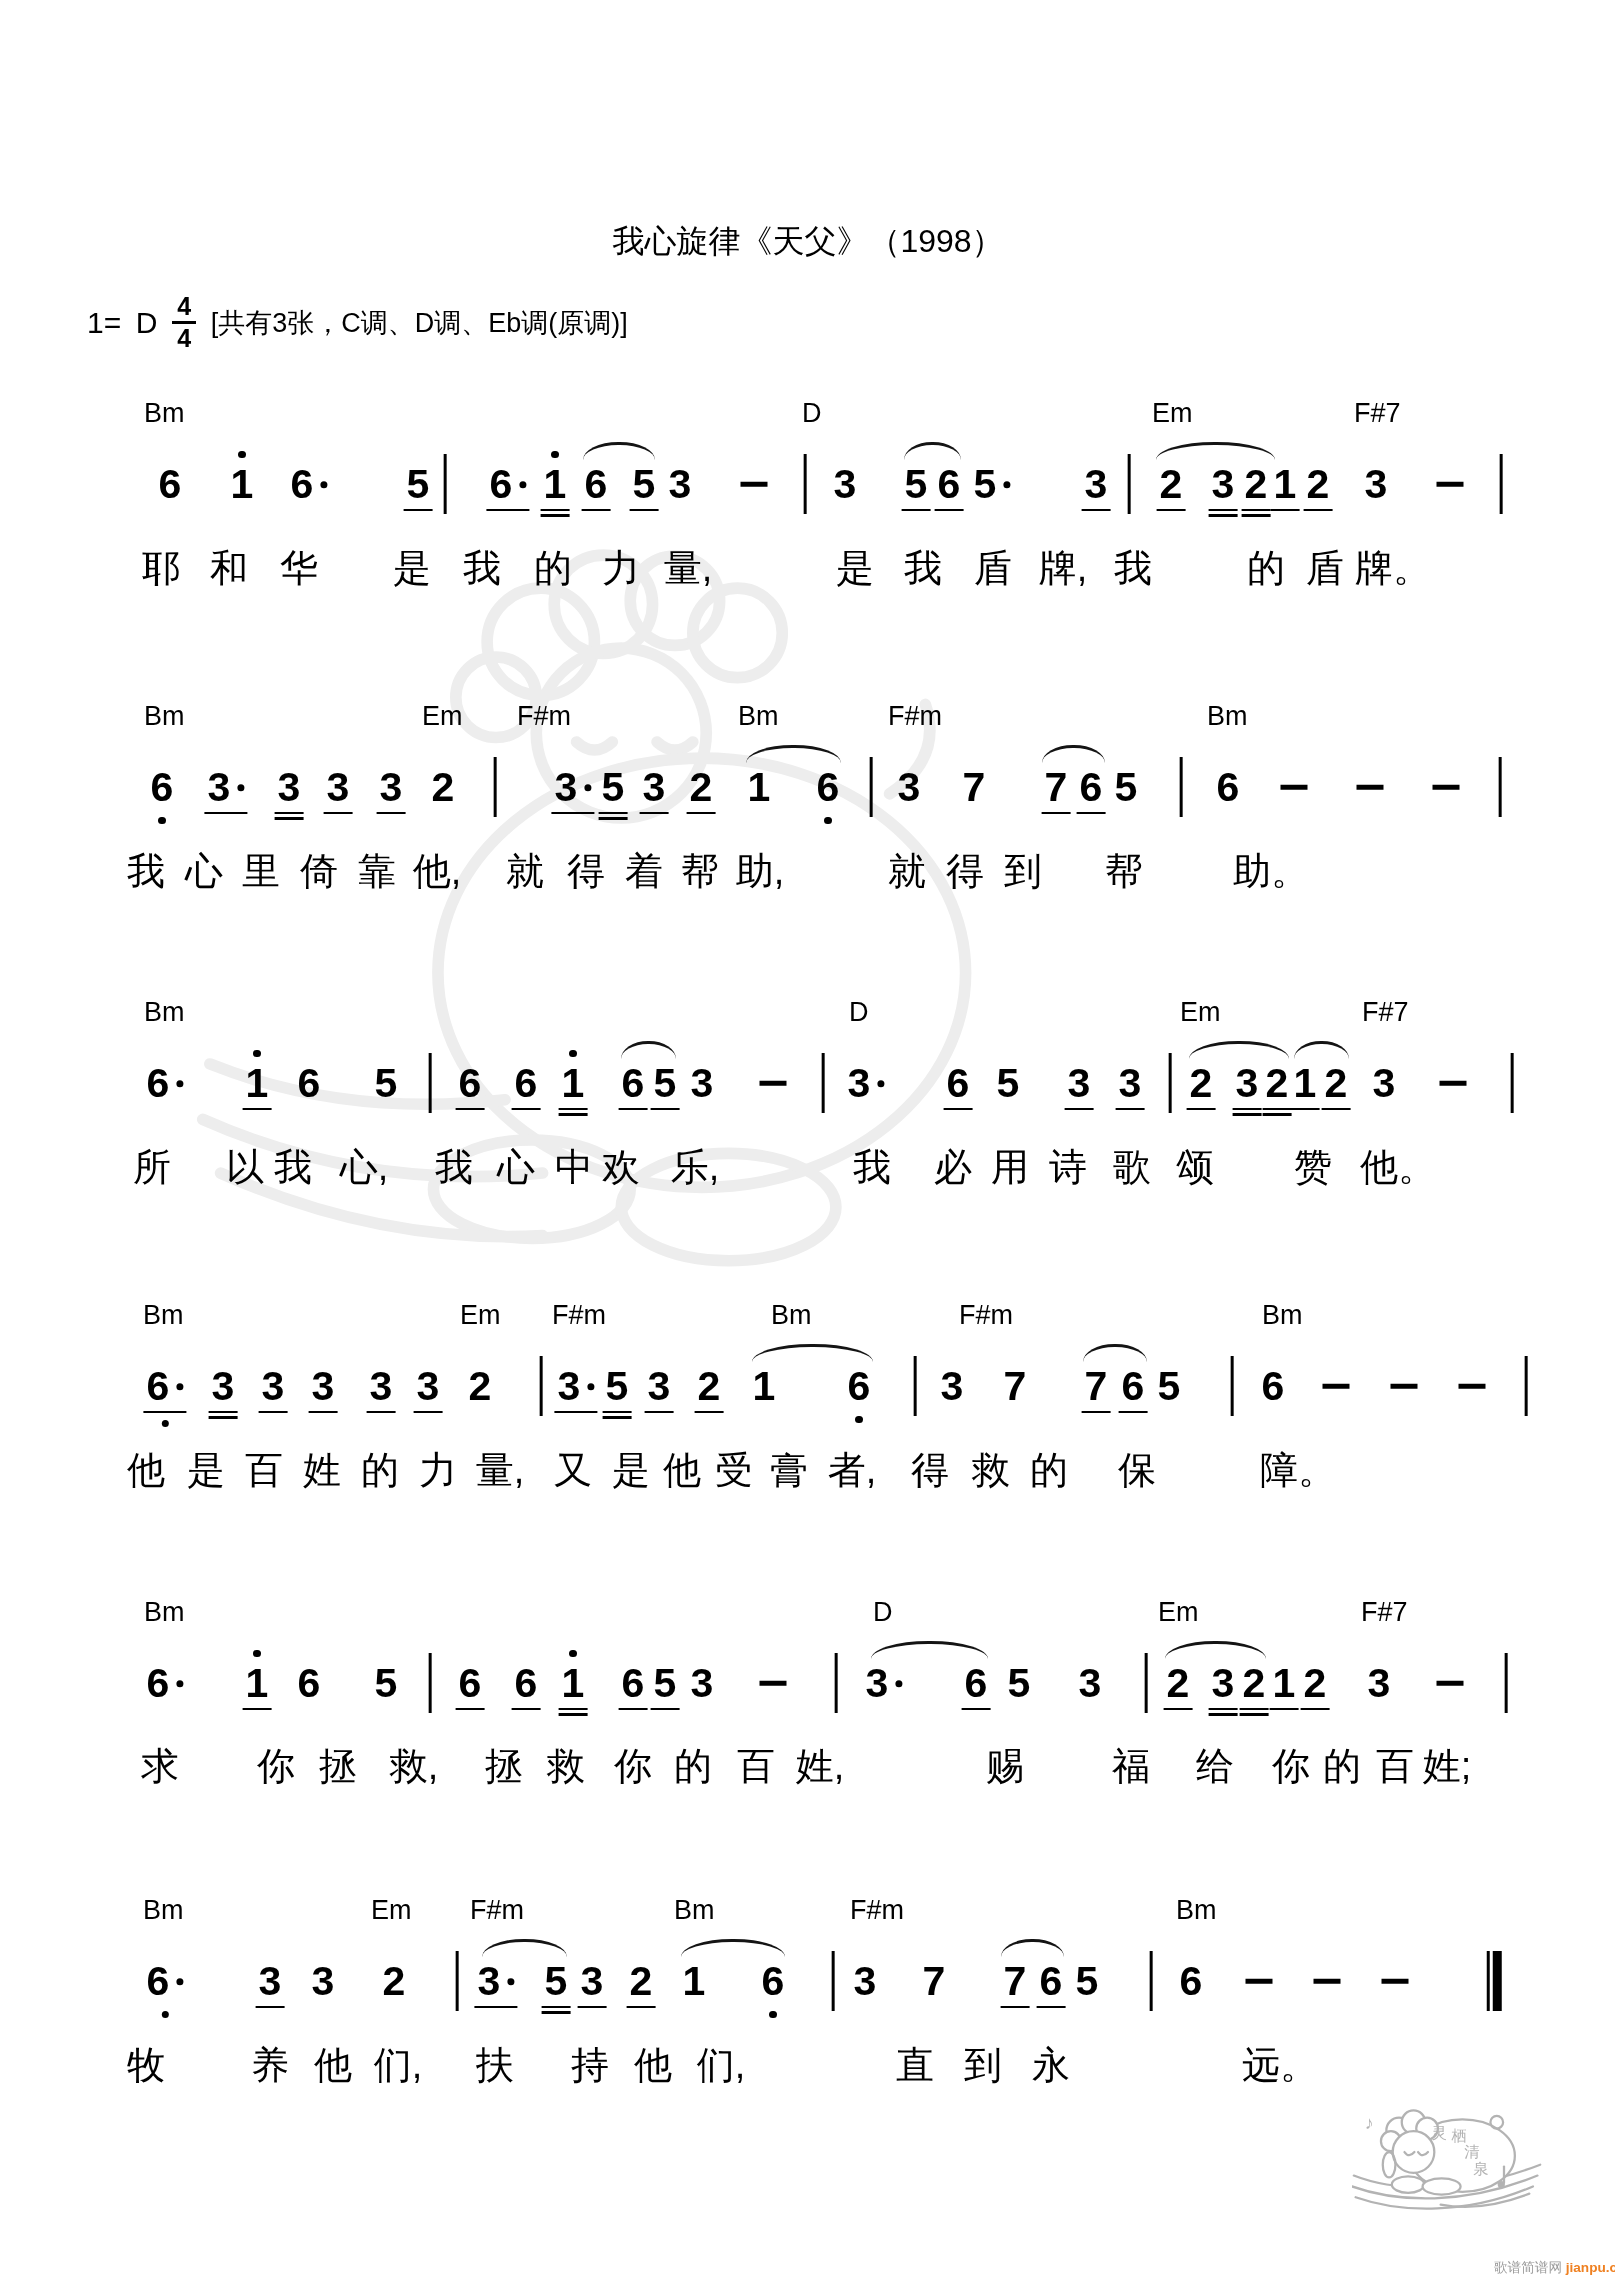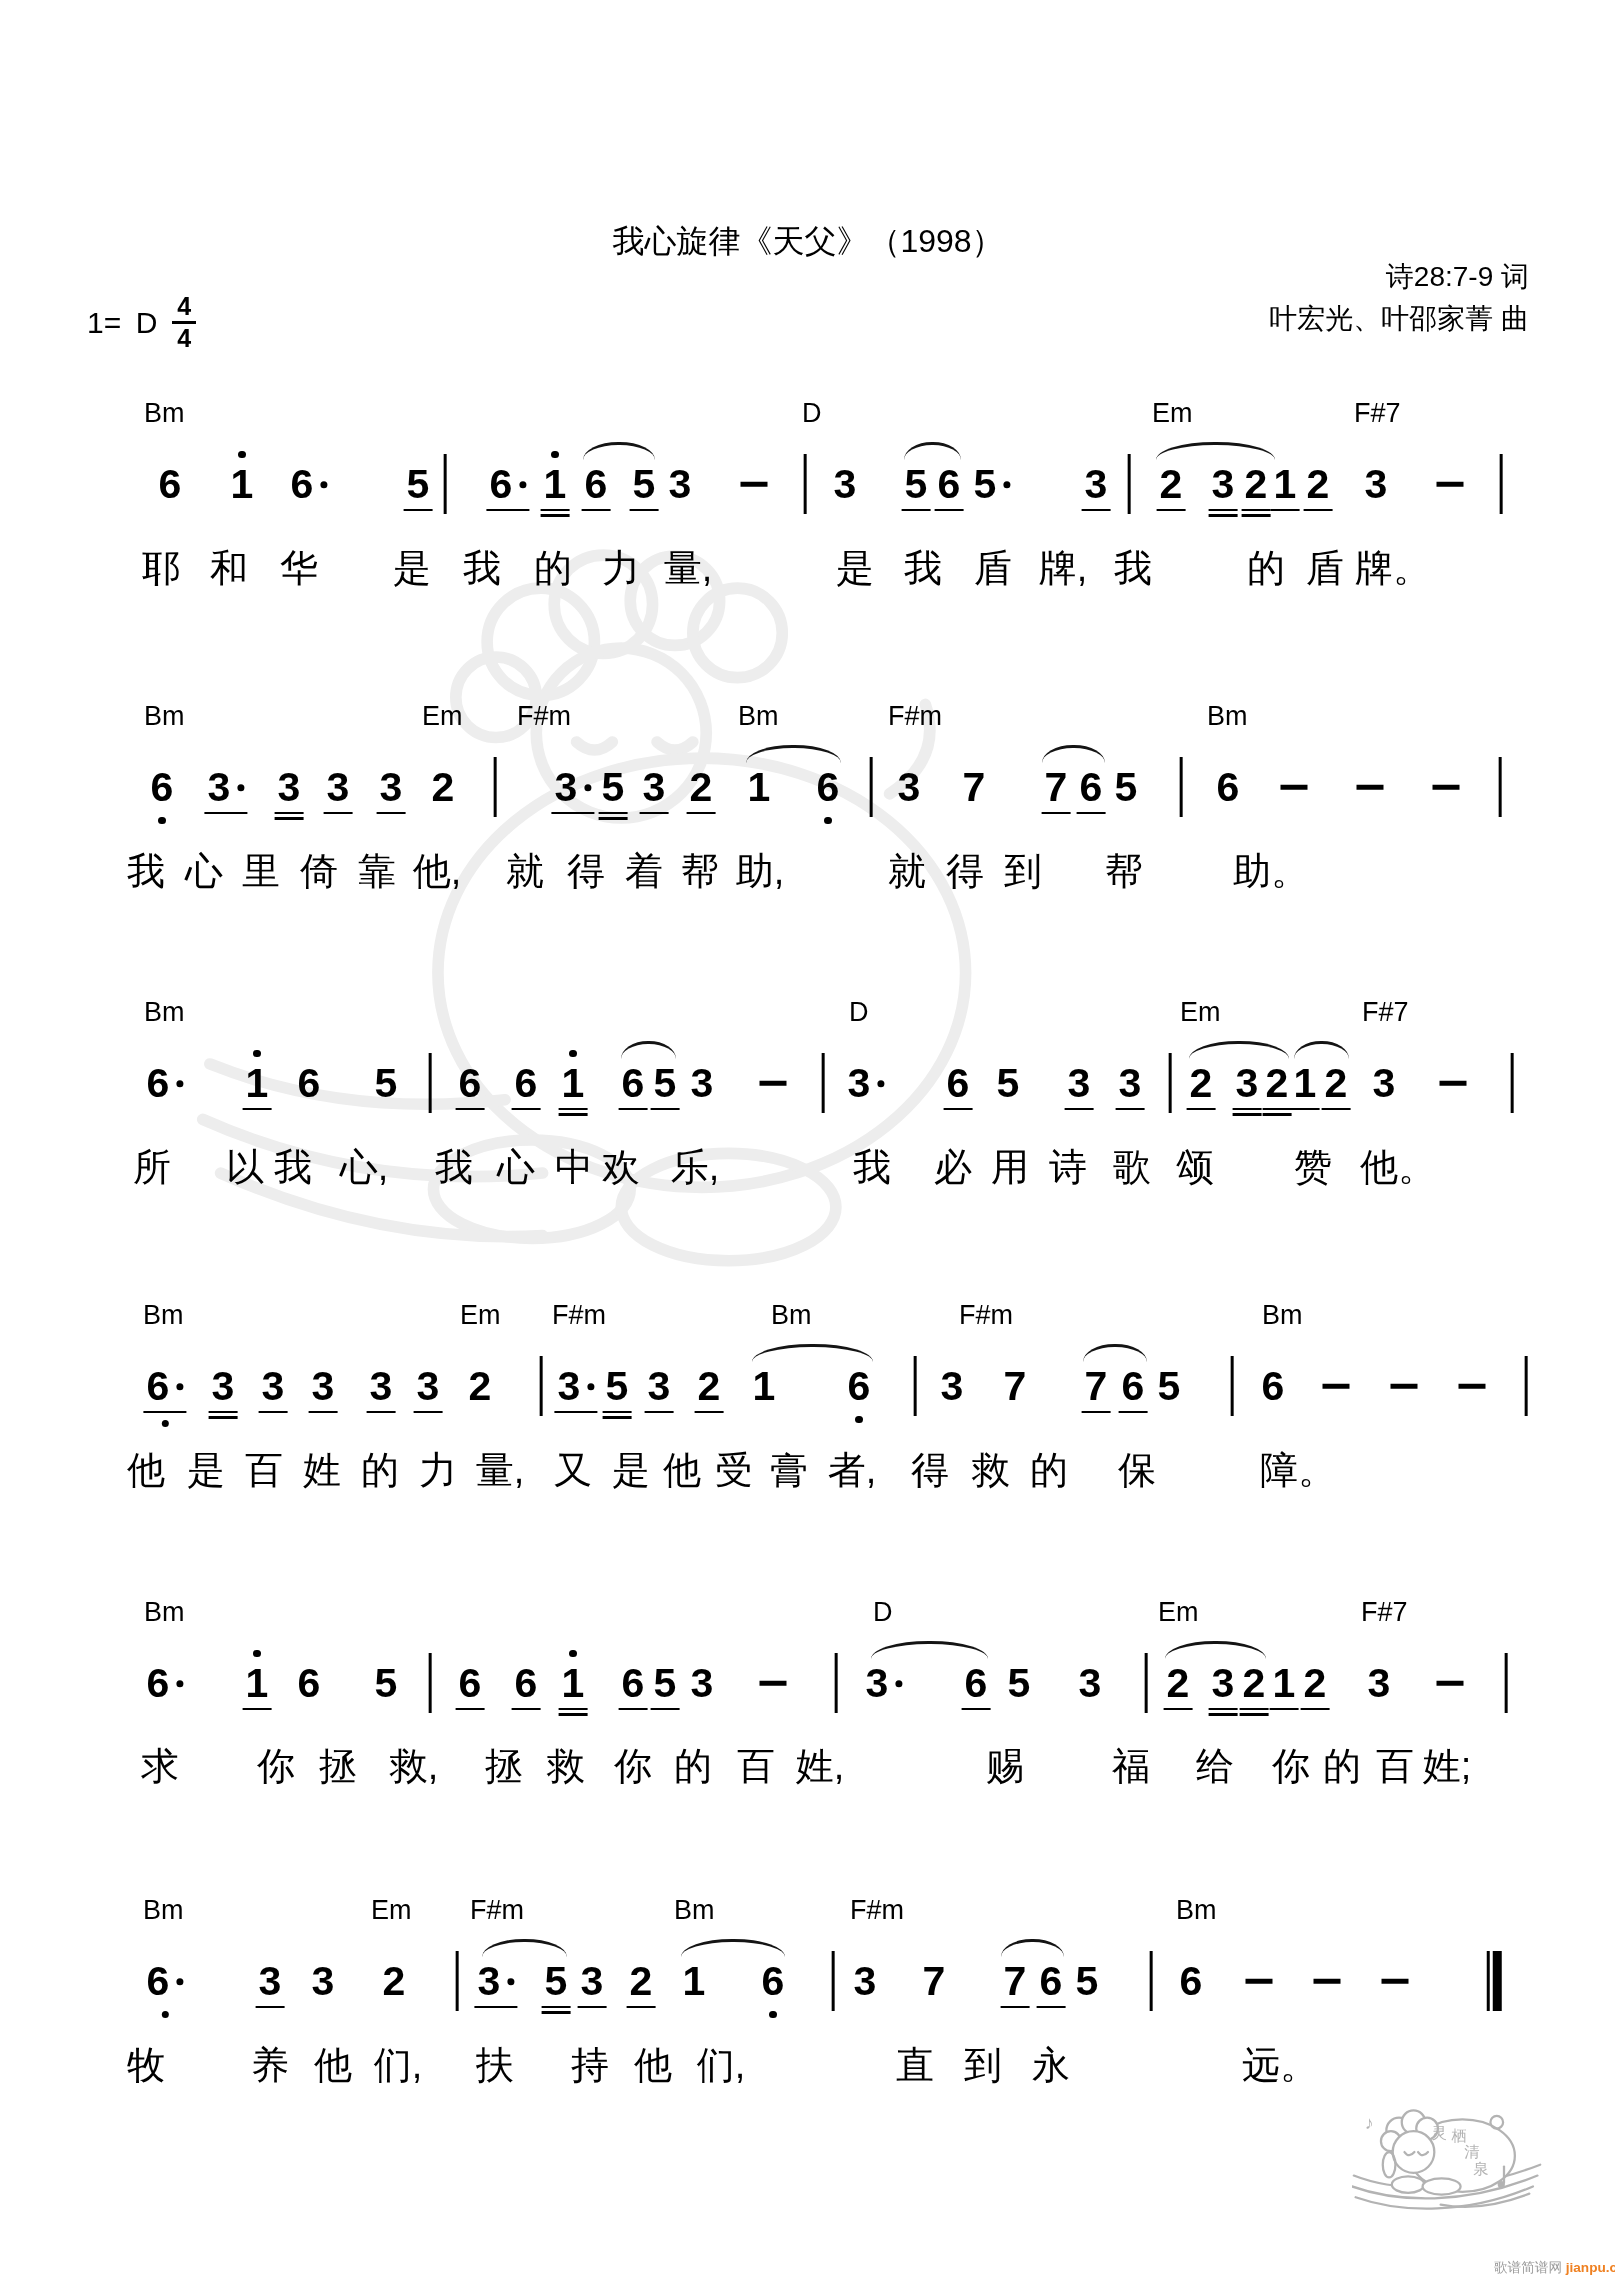--- a/index.html
+++ b/index.html
@@ -59,33 +59,30 @@
       <ellipse cx="600" cy="782" rx="120" ry="60"></ellipse>
       <path d="M780 320 q60 -40 40 -100"></path>
       <path d="M20 622 q150 60 330 40"></path>
       <path d="M12 684 q180 80 380 60"></path>
       <path d="M32 744 q180 80 360 70"></path>
     </g>
   </svg>
 
   <div class="subtitle">我心旋律《天父》（1998）</div>
 
-  <div class="credits">
-    <div>诗28:7-9 词</div>
-    <div>叶宏光、叶邵家菁 曲</div>
-  </div>
 
   <div class="keyline">
     <span>1=</span>
     <span>D</span>
     <span class="frac">
       <span>4</span>
       <span class="fbar"></span>
       <span>4</span>
     </span>
+    <span class="keynote">[共有3张，C调、D调、Eb调(原调)]</span>
   </div>
 
   <div id="score">
       <div class="mline">
         <div class="chord" style="left: 144px; top: 398px;">Bm</div>
         <div class="chord" style="left: 802px; top: 398px;">D</div>
         <div class="chord" style="left: 1152px; top: 398px;">Em</div>
         <div class="chord" style="left: 1354px; top: 398px;">F#7</div>
         <div class="tok" style="left: 170px; top: 484px;"><span>6</span></div>
         <div class="tok" style="left: 242px; top: 484px;"><span>1</span><b class="dot da"></b></div>

